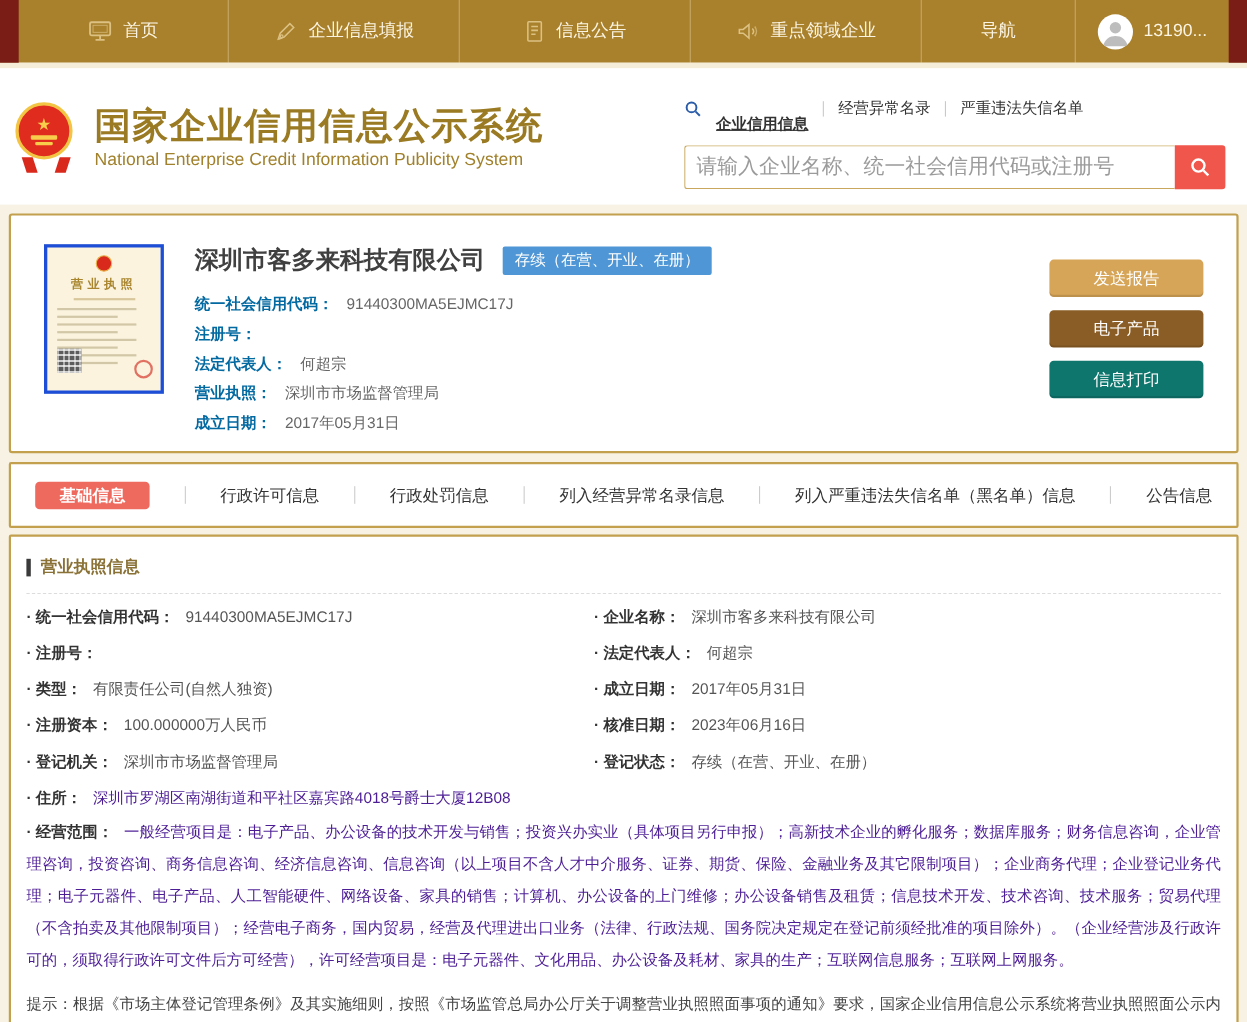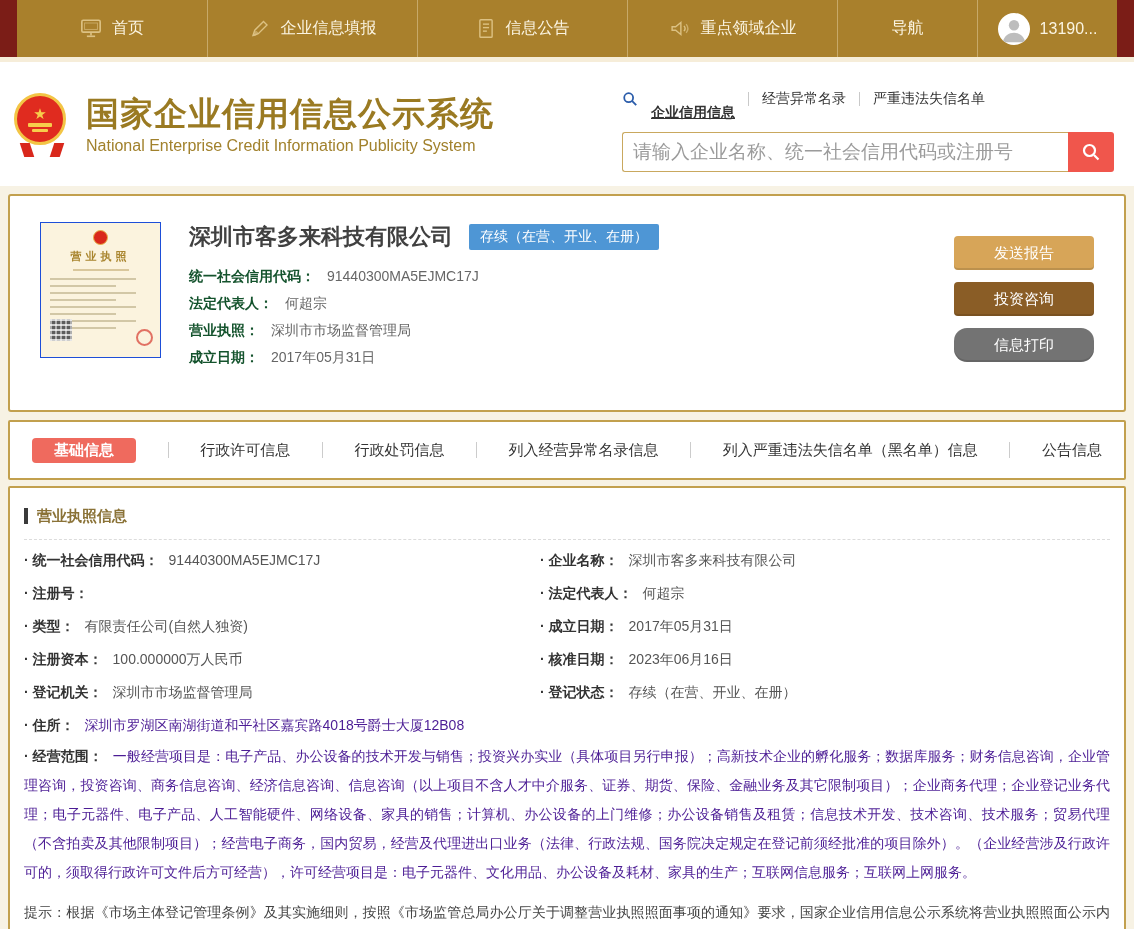--- a/index.html
+++ b/index.html
@@ -41,21 +41,21 @@
   .search-row{display:flex;margin-top:10px;}
   .search-input{flex:1;height:40px;border:1px solid #c9a85e;border-right:none;
     border-radius:3px 0 0 3px;padding:0 10px;font-size:19px;color:#333;outline:none;}
   .search-input::placeholder{color:#9b9b9b;}
   .search-btn{width:46px;height:40px;background:#f0564c;border:none;cursor:pointer;
     border-radius:0 3px 3px 0;display:flex;align-items:center;justify-content:center;}
 
   
   .card{margin:8px;border:2px solid #c2a04e;border-radius:3px;background:#fff;
     height:218px;display:flex;padding:26px 30px 20px 30px;}
-  .lic-thumb{width:121px;height:136px;background:#fbf3de;border:1px solid #1d4ed8;
+  .lic-thumb{width:109px;height:136px;background:#fbf3de;border:3px solid #1d4ed8;
     position:relative;flex:none;cursor:pointer;padding-top:7px;}
   .lic-emblem{width:15px;height:15px;border-radius:50%;background:#d9281c;
     border:1px solid #e8b24a;margin:0 auto;}
   .lic-title{text-align:center;color:#a9852e;font-size:11px;font-weight:bold;
     letter-spacing:4px;margin-top:4px;white-space:nowrap;}
   .lic-subline{width:56px;height:2px;background:#d9c79c;margin:5px auto 7px;}
   .lic-lines{padding:0 9px;}
   .lic-line{height:2px;background:#d2c7a6;margin-bottom:5px;}
   .lic-line:nth-child(odd){width:85%;}
   .lic-line:nth-child(even){width:65%;}
@@ -63,28 +63,28 @@
     background-image:repeating-linear-gradient(0deg,rgba(255,255,255,.7) 0 2px,transparent 2px 5px),
       repeating-linear-gradient(90deg,rgba(255,255,255,.5) 0 2px,transparent 2px 5px);}
   .lic-seal{position:absolute;right:7px;bottom:11px;width:17px;height:17px;
     border:2px solid rgba(216,70,58,.75);border-radius:50%;}
   .card-main{margin-left:28px;flex:1;min-width:0;}
   .company-title-row{display:flex;align-items:center;gap:16px;}
   .company-name{font-size:22px;font-weight:bold;color:#404040;}
   .status-badge{background:#4e96d5;color:#fff;font-size:14px;padding:4px 11px;border-radius:2px;}
   .card-fields{margin-top:11px;}
   .card-field{font-size:14px;line-height:27px;}
-  .card-field .lbl{font-weight:bold;color:#14532d;}
+  .card-field .lbl{font-weight:bold;color:#0369a1;}
   .card-field .val{color:#666;margin-left:12px;}
   .card-buttons{width:140px;flex:none;display:flex;flex-direction:column;gap:12px;margin-top:14px;}
   .btn{height:34px;border:none;border-radius:4px;color:#fff;font-size:15px;cursor:pointer;
     box-shadow:inset 0 -2px 0 rgba(0,0,0,.12);}
   .btn-report{background:#d7a558;}
   .btn-share{background:#8a5d26;}
-  .btn-print{background:#737373;border-radius:13px;}
+  .btn-print{background:#0f766e;}
 
   
   .tabbox{margin:7px 8px 6px;border:2px solid #c2a04e;border-radius:2px;background:#fff;
     height:60px;display:flex;align-items:center;justify-content:space-between;padding:0 22px;}
   .tab{font-size:15px;color:#333;cursor:pointer;white-space:nowrap;}
   .tab.active{background:#ef6a5e;color:#fff;padding:3px 22px;border-radius:4px;font-weight:bold;}
   .tab-div{width:1px;height:16px;background:#ccc;}
 
   
   .content{margin:0 8px 8px;border:2px solid #c2a04e;border-radius:2px;background:#fff;
@@ -237,34 +237,37 @@
   <div class="card-main">
     <div class="company-title-row">
       <span class="company-name">深圳市客多来科技有限公司</span>
       <span class="status-badge">存续（在营、开业、在册）</span>
     </div>
     <div class="card-fields">
       <div class="card-field">
         <span class="lbl">统一社会信用代码：</span><span class="val">91440300MA5EJMC17J</span>
       </div>
       <div class="card-field">
+        <span class="lbl">注册号：</span><span class="val"></span>
+      </div>
+      <div class="card-field">
         <span class="lbl">法定代表人：</span><span class="val">何超宗</span>
       </div>
       <div class="card-field">
         <span class="lbl">营业执照：</span><span class="val">深圳市市场监督管理局</span>
       </div>
       <div class="card-field">
         <span class="lbl">成立日期：</span><span class="val">2017年05月31日</span>
       </div>
     </div>
   </div>
 
   <div class="card-buttons">
     <button class="btn btn-report">发送报告</button>
-    <button class="btn btn-share">投资咨询</button>
+    <button class="btn btn-share">电子产品</button>
     <button class="btn btn-print">信息打印</button>
   </div>
 </section>
 
 <nav class="tabbox">
   <span class="tab active">基础信息</span>
   <span class="tab-div"></span>
   <span class="tab">行政许可信息</span>
   <span class="tab-div"></span>
   <span class="tab">行政处罚信息</span>

